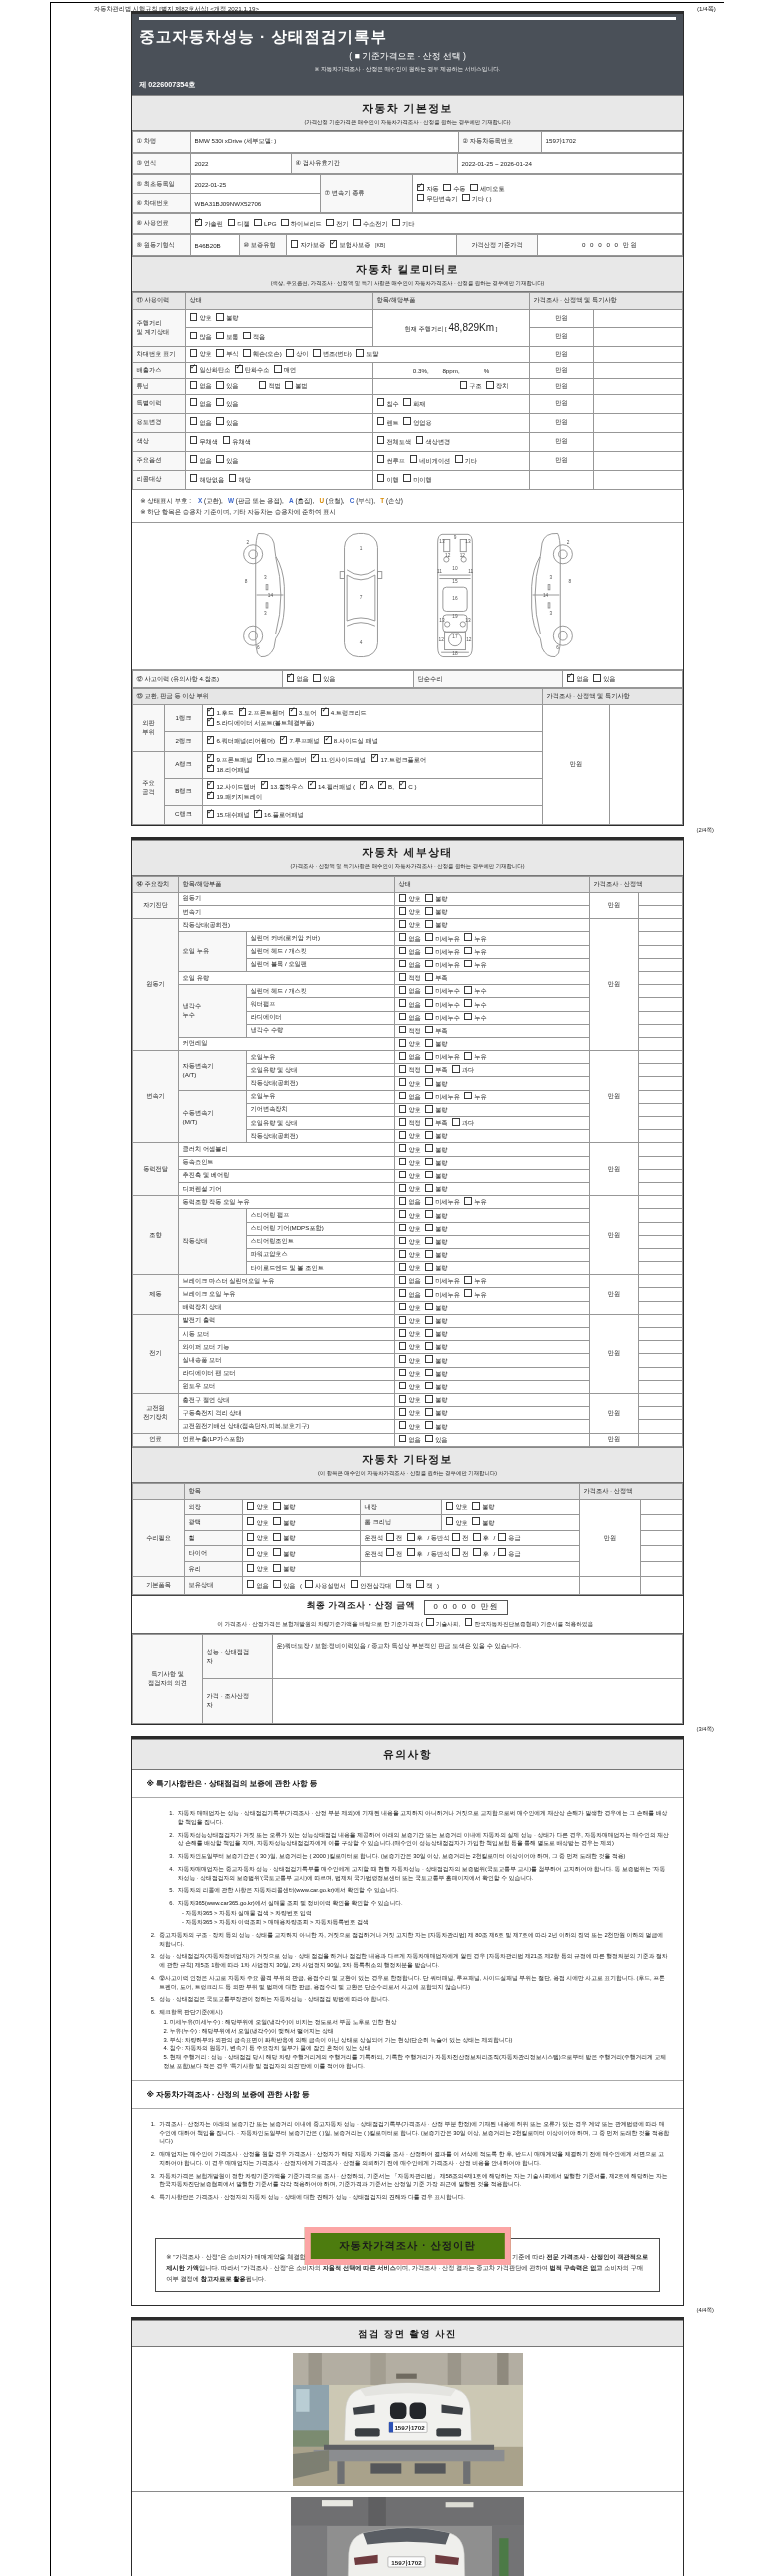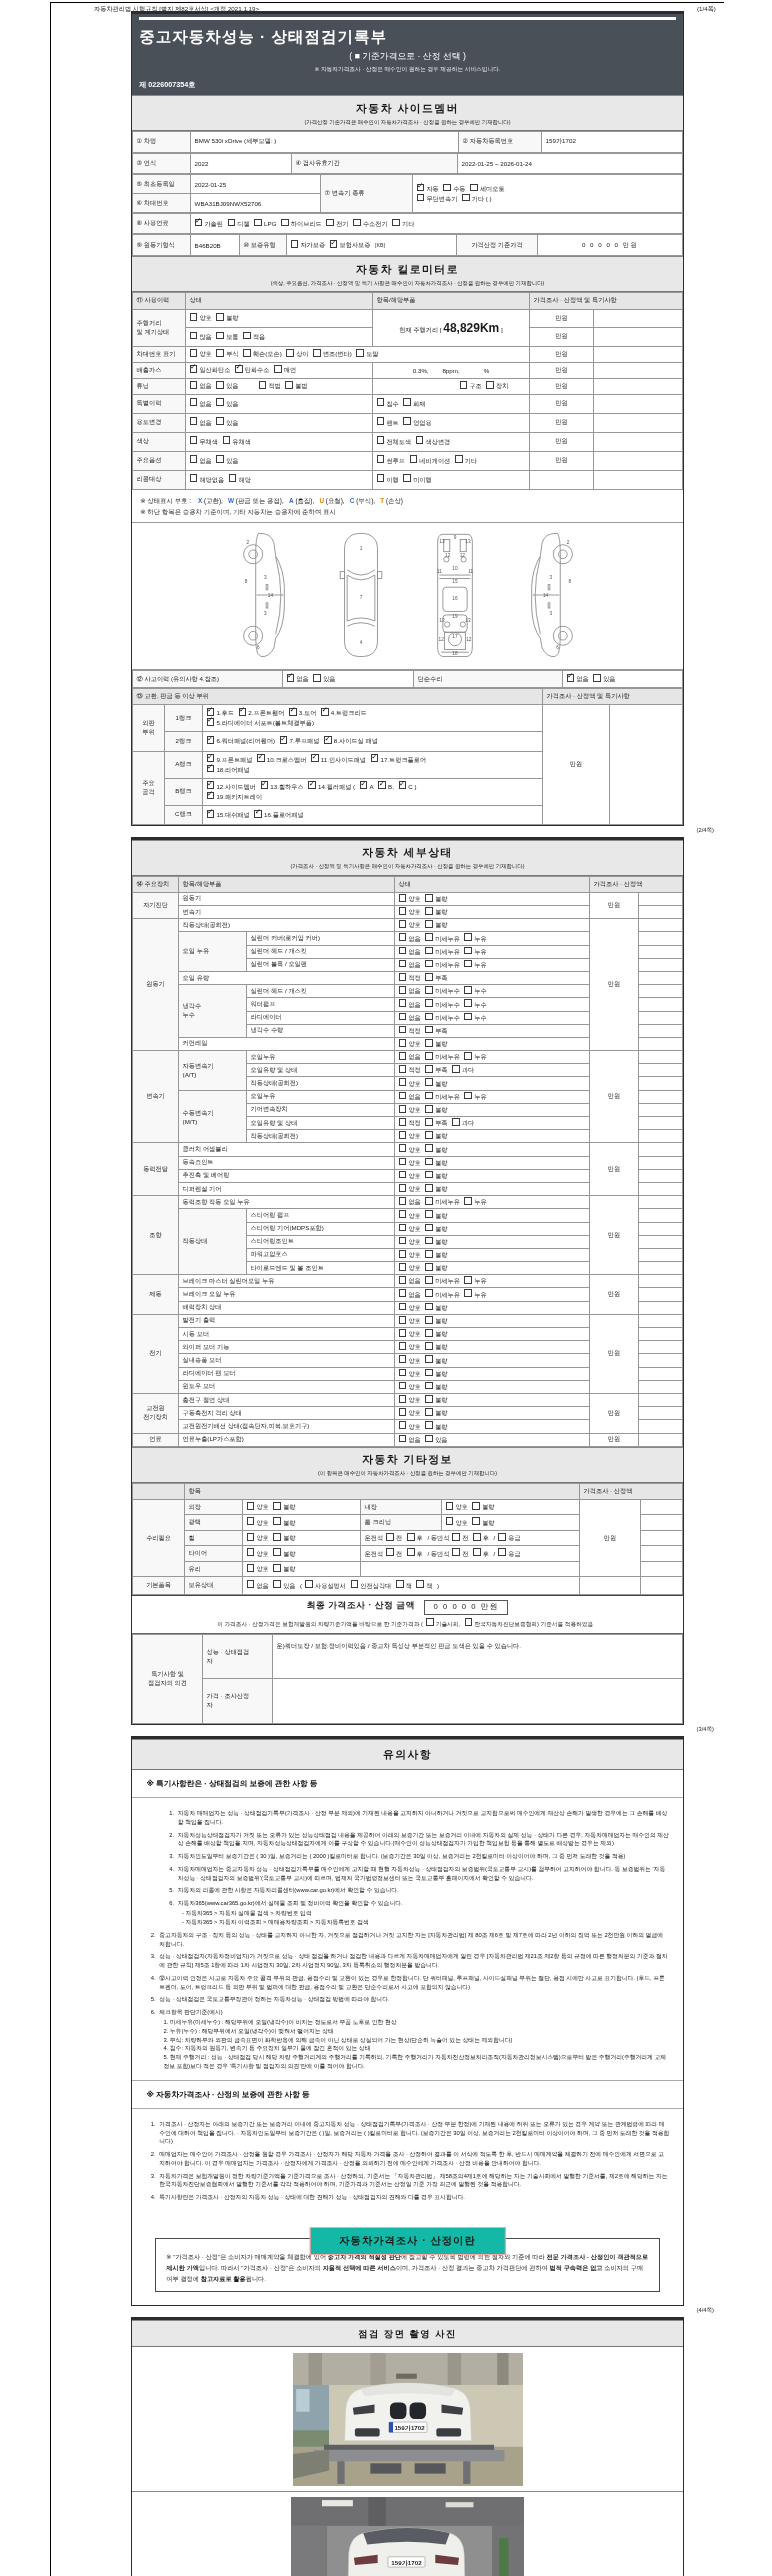--- a/index.html
+++ b/index.html
@@ -27,21 +27,21 @@
   table{border-collapse:collapse;width:100%;table-layout:fixed;font-size:6.2px}
   td{border:0.5px solid #979797;padding:1px 3.6px;vertical-align:middle;overflow:hidden}
   .hd td{background:#e6e6e6;padding:3.1px 3.6px}
   .lab{background:#f8f8f8}
   .ctr{text-align:center}
   .price{text-align:center;color:#222}
   .opt{margin-right:4.6px;white-space:nowrap}
   .cb{display:inline-block;width:5.7px;height:5.7px;border:1px solid #3b3b3b;background:#fff;vertical-align:-0.5px;margin-right:2.1px;position:relative}
   .cb.ck:after{content:"\2713";position:absolute;left:-0.5px;top:-3.6px;font-size:7.7px;font-weight:700;color:#101010}
   .tok{margin-right:3.1px}
-  .big{font-size:12px;font-weight:700}
+  .big{font-size:10px;font-weight:400}
   .pre{white-space:pre}
   
   .legend{padding:5.2px 8.2px 4.1px;font-size:6.4px;border-bottom:0.5px solid #999;line-height:1.8}
   .sym{font-weight:700;margin-left:5.2px}
   
   .diag{display:flex;justify-content:center;gap:32px;padding:7.2px 0 9.3px;border-bottom:0.5px solid #999}
   .diag svg{display:block}
   .dln{stroke:#8a8a8a;stroke-width:2;fill:none}
   .dtx{font-size:11px;fill:#555;text-anchor:middle;font-family:"Liberation Sans",sans-serif}
   
@@ -51,21 +51,21 @@
   .fin-note{font-size:5.7px;margin-top:3.6px}
   
   .nt{font-size:5.8px;line-height:1.5;color:#111}
   .n-head{font-size:7.7px;font-weight:700;padding:8.2px 5.2px 7.2px 14.4px;border-bottom:0.5px solid #aaa}
   .n-wrap{padding:7.2px 13.4px 5.2px 13.4px;border-bottom:0.5px solid #aaa}
   .n-item{display:flex;margin:4.1px 0}
   .n-num{flex:none;width:12.4px;text-align:right;margin-right:3.6px}
   .n-sub{margin:1.5px 0 0 4.1px}
   .indent1{margin-left:17.5px}
   .defbox{border:1px solid #4a4a4a;margin:27px 23px 13.4px;padding:13.4px 10.3px 6.2px;position:relative;font-size:6.2px;line-height:1.75}
-  .deftitle{position:absolute;top:-12.4px;left:50%;transform:translate(-50%,0);background:#14b8a6;border:1px solid #fca5a5;
+  .deftitle{position:absolute;top:-12.4px;left:50%;transform:translate(-50%,0);background:#4d7c0f;border:6px solid #fca5a5;
             padding:4.1px 29px;font-size:10.3px;font-weight:700;letter-spacing:1px;white-space:nowrap}
   
   .photo-row{display:flex;justify-content:center;padding:5.2px 0;border-bottom:0.5px solid #8a8a8a;background:#fff}
   .b{font-weight:700}
 </style>
 </head>
 <body>
 
 <div class="edge-top"></div>
 <div class="edge-left"></div>
@@ -77,21 +77,21 @@
   <section class="box">
     <header class="dark">
       <div class="wstrip"></div>
       <div class="ftitle">중고자동차성능 · 상태점검기록부</div>
       <div class="fsub">( ■ 기준가격으로 · 산정 선택 )</div>
       <div class="fsubnote">※ 자동차가격조사 · 산정은 매수인이 원하는 경우 제공하는 서비스입니다.</div>
       <div class="docno">제 0226007354호</div>
     </header>
 
     <div class="band">
-      <div class="bt">자동차 사이드멤버</div>
+      <div class="bt">자동차 기본정보</div>
       <div class="bn">(가격산정 기준가격은 매수인이 자동차가격조사 · 산정을 원하는 경우에만 기재합니다)</div>
     </div>
     <div id="basicArea">
         <table>
           <colgroup>
             <col style="width:58px">
             <col style="width:268px">
             <col style="width:83px">
             <col>
           </colgroup>

